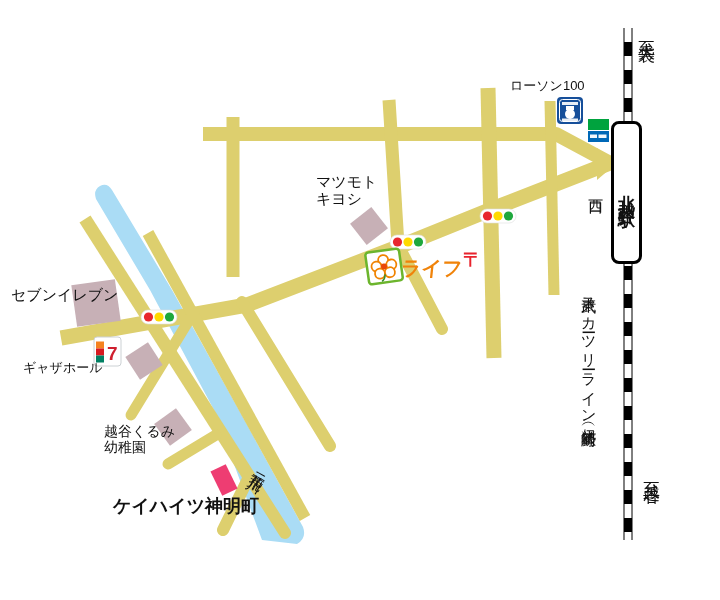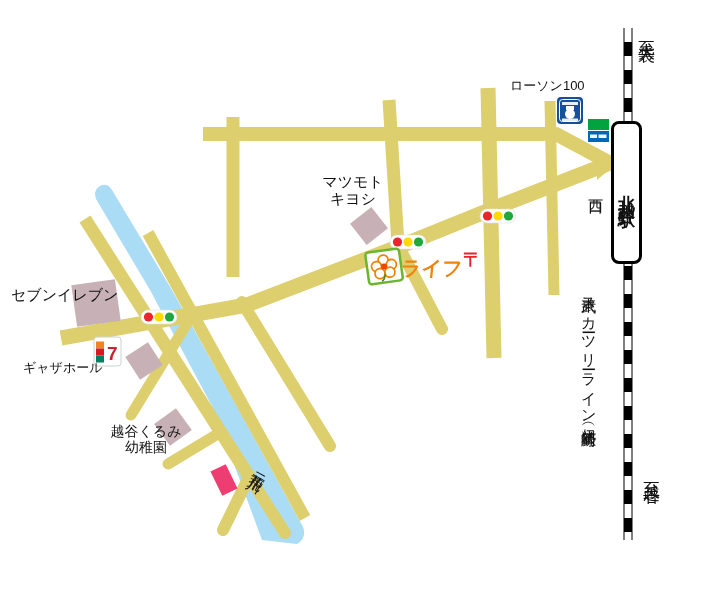--- a/index.html
+++ b/index.html
@@ -1,21 +1,21 @@
 <!DOCTYPE html>
 <html><head>
 <meta charset="utf-8">
 <style>
   html,body{margin:0;padding:0;background:#fff;}
   #map{position:relative;width:720px;height:600px;background:#fff;overflow:hidden;
        font-family:"Liberation Sans","DejaVu Sans",sans-serif;color:#111;}
   #map svg{position:absolute;left:0;top:0;}
   .lbl{position:absolute;white-space:pre-line;color:#111;line-height:1.12;z-index:5;}
   .v{writing-mode:vertical-rl;text-orientation:mixed;}
-  .ctr{text-align:center;}
+  .ctr{}
   #station-box{position:absolute;left:611px;top:121px;width:31px;height:143px;
        box-sizing:border-box;background:#fff;border:3px solid #000;border-radius:8px;
        display:flex;align-items:center;justify-content:center;z-index:6;}
   #station-box span{writing-mode:vertical-rl;font-weight:bold;font-size:17px;letter-spacing:6px;}
   #lbl-obukuro,#lbl-koshigaya{font-size:17px;letter-spacing:3px;}
   #lbl-tobu{font-size:15px;letter-spacing:1px;}
   #lbl-nishiguchi{font-size:15px;letter-spacing:2px;}
   #lbl-fammart,#lbl-seven{font-size:13px;}
   #lbl-lawson{font-size:13px;}
   #lbl-matsumoto,#lbl-gather{font-size:15px;}
@@ -135,15 +135,16 @@
   <div class="lbl v" id="lbl-tobu" style="left:580px;top:286px;">東武スカーツリーライン（伊勢崎線）</div>
   <div class="lbl v" id="lbl-koshigaya" style="left:642px;top:468px;">至越谷</div>
   <div class="lbl ctr" id="lbl-matsumoto" style="left:316px;top:174px;width:74px;">マツモト
 キヨシ</div>
   <div class="lbl" id="lbl-life" style="left:401px;top:257px;">ライフ</div>
   <div class="lbl" id="lbl-postal" style="left:463px;top:249px;">〒</div>
   <div class="lbl" id="lbl-gather" style="left:11px;top:287px;">セブンイレブン</div>
   <div class="lbl" id="lbl-seven" style="left:23px;top:361px;">ギャザホール</div>
   <div class="lbl ctr" id="lbl-kinder" style="left:104px;top:424px;width:84px;">越谷くるみ
 幼稚園</div>
+  <div class="lbl" id="lbl-dest" style="left:113px;top:496px;">ケイハイツ神明町</div>
   <div class="lbl v" id="lbl-river" style="left:258px;top:463px;">元荒川</div>
 
 </div>
 
 </body></html>

